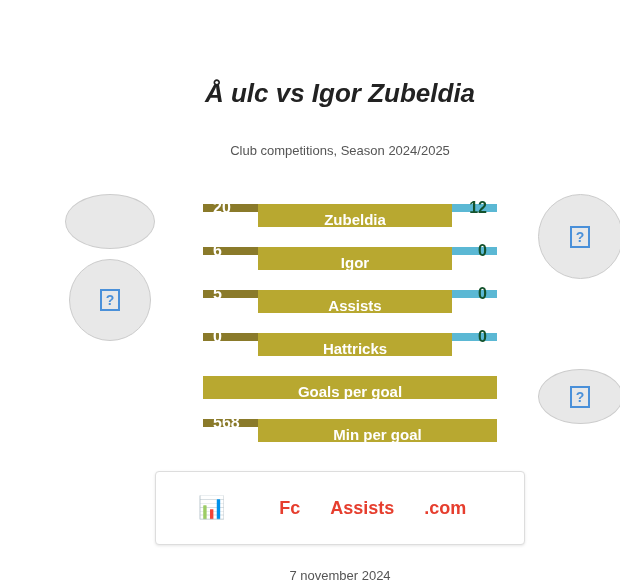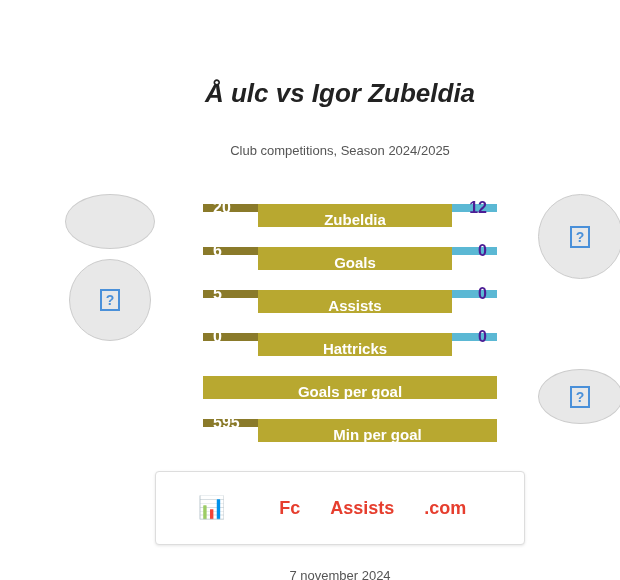--- a/index.html
+++ b/index.html
@@ -121,21 +121,21 @@
       font-size: 15px;
       display: flex;
       align-items: center;
       justify-content: center;
       flex: 1;
       z-index: 1;
     }
 
     .stat-right-val {
       background: #5bb8d4;
-      color: #4c1d95;
+      color: #14532d;
       font-weight: bold;
       font-size: 16px;
       display: flex;
       align-items: center;
       padding: 0 10px;
       min-width: 45px;
       justify-content: flex-end;
       z-index: 2;
     }
 
@@ -240,21 +240,21 @@
     <div class="stat-row">
           <div class="stat-bar">
             <div class="stat-left-val">20</div>
             <div class="stat-label">Zubeldia</div>
             <div class="stat-right-val">12</div>
           </div>
         </div>
         <div class="stat-row">
           <div class="stat-bar">
             <div class="stat-left-val">6</div>
-            <div class="stat-label">Goals</div>
+            <div class="stat-label">Igor</div>
             <div class="stat-right-val">0</div>
           </div>
         </div>
         <div class="stat-row">
           <div class="stat-bar">
             <div class="stat-left-val">5</div>
             <div class="stat-label">Assists</div>
             <div class="stat-right-val">0</div>
           </div>
         </div>
@@ -265,21 +265,21 @@
             <div class="stat-right-val">0</div>
           </div>
         </div>
         <div class="stat-row">
           <div class="stat-bar no-right">
             <div class="stat-label">Goals per goal</div>
           </div>
         </div>
         <div class="stat-row">
           <div class="stat-bar no-right">
-            <div class="stat-left-val">595</div>
+            <div class="stat-left-val">568</div>
             <div class="stat-label">Min per goal</div>
           </div>
         </div>
       </div>
 
     <div class="right-avatars">
       <div class="avatar-right-large">
         <span class="question-box">?</span>
       </div>
       <div class="avatar-right-medium">

